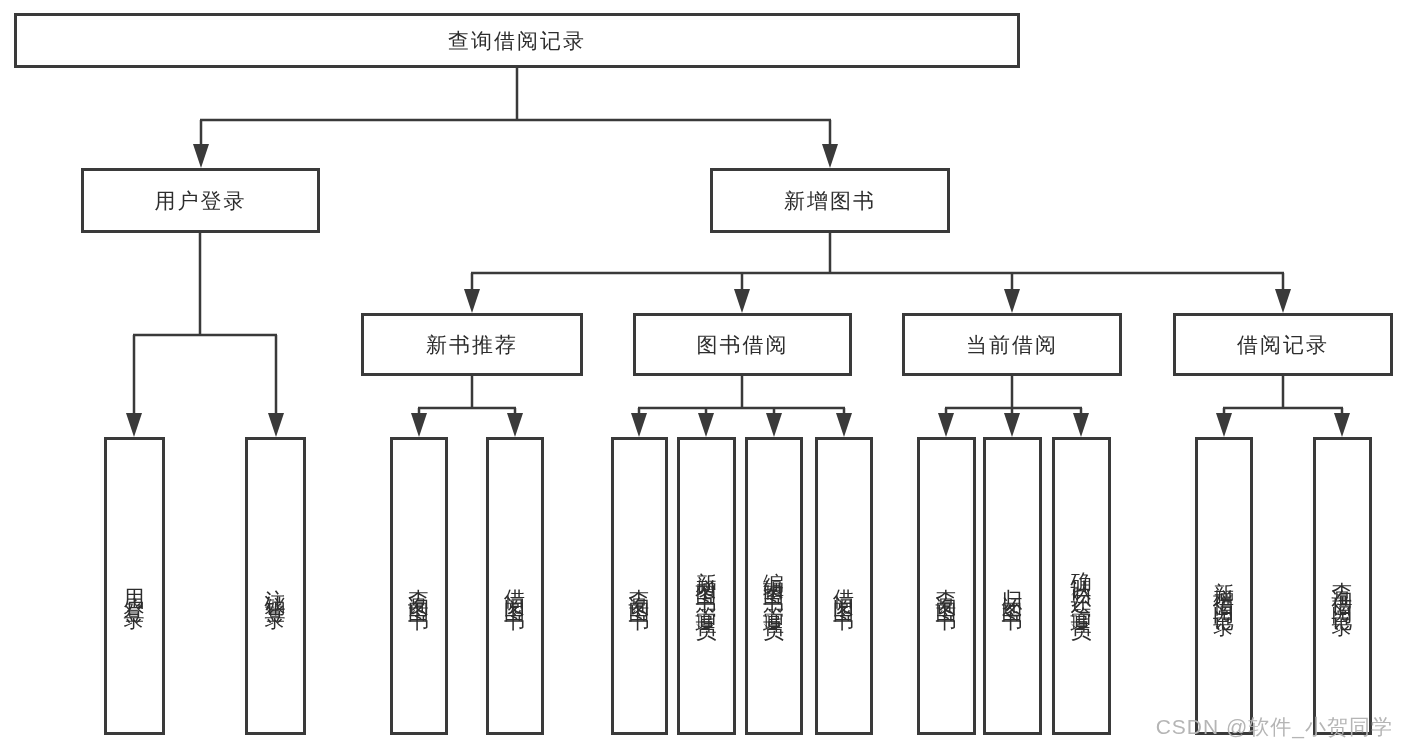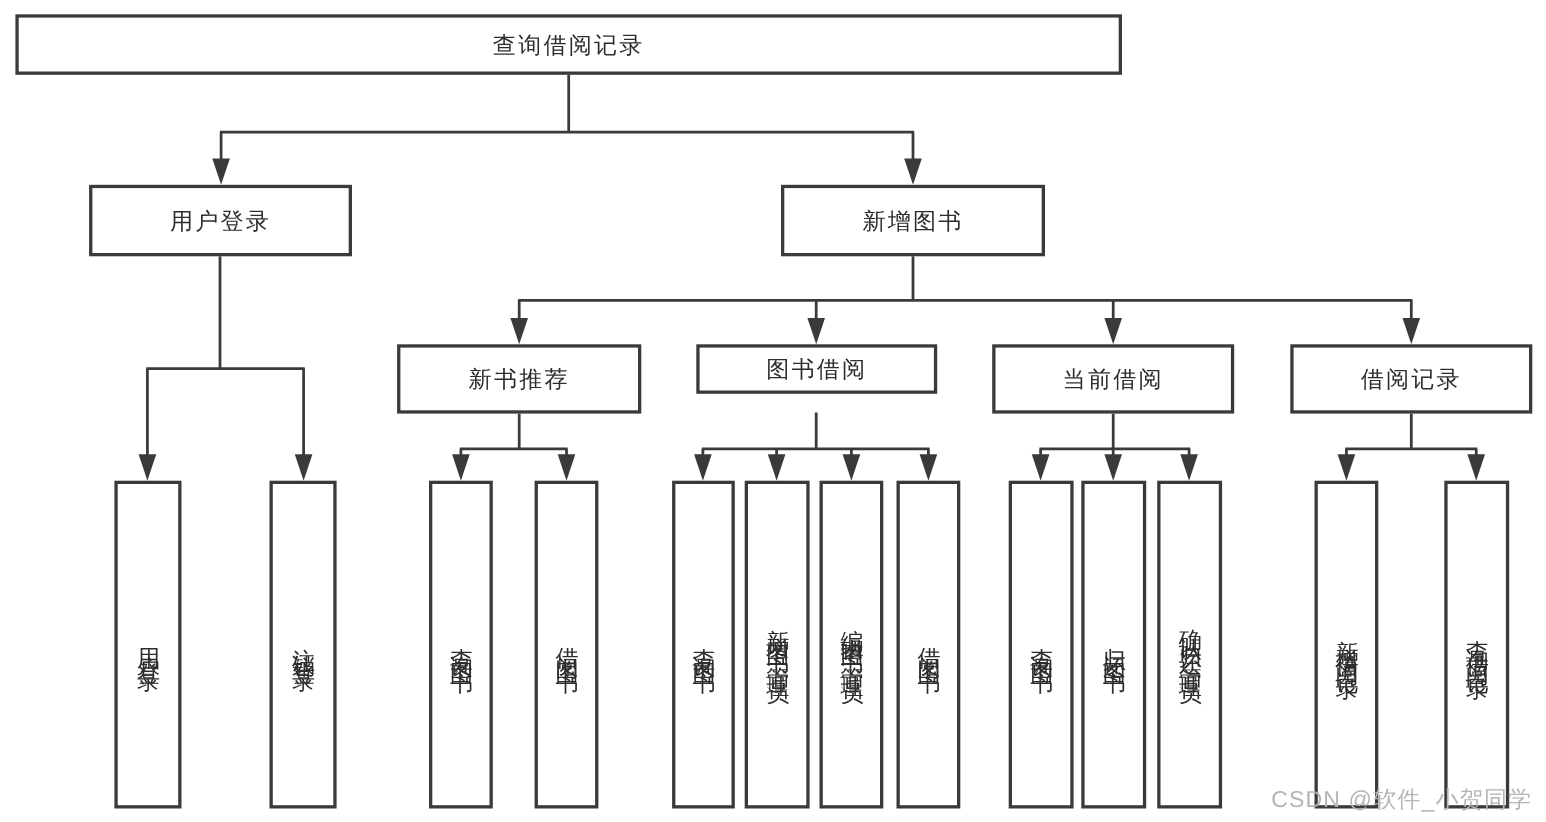--- a/index.html
+++ b/index.html
@@ -100,21 +100,21 @@
       <polygon points="1334,413 1350,413 1342,437"></polygon>
     </g>
   </svg>
 
   <div class="node" style="left:14px;top:13px;width:1006px;height:55px;">查询借阅记录</div>
 
   <div class="node" style="left:81px;top:168px;width:239px;height:65px;">用户登录</div>
   <div class="node" style="left:710px;top:168px;width:240px;height:65px;">新增图书</div>
 
   <div class="node" style="left:361px;top:313px;width:222px;height:63px;">新书推荐</div>
-  <div class="node" style="left:633px;top:313px;width:219px;height:45px;">图书借阅</div>
+  <div class="node" style="left:633px;top:313px;width:219px;height:63px;">图书借阅</div>
   <div class="node" style="left:902px;top:313px;width:220px;height:63px;">当前借阅</div>
   <div class="node" style="left:1173px;top:313px;width:220px;height:63px;">借阅记录</div>
 
   <div class="node vnode" style="left:104px;top:437px;width:61px;height:298px;">用户登录</div>
   <div class="node vnode" style="left:245px;top:437px;width:61px;height:298px;">注销登录</div>
 
   <div class="node vnode" style="left:390px;top:437px;width:58px;height:298px;">查询图书</div>
   <div class="node vnode" style="left:486px;top:437px;width:58px;height:298px;">借阅图书</div>
 
   <div class="node vnode" style="left:611px;top:437px;width:57px;height:298px;">查询图书</div>

